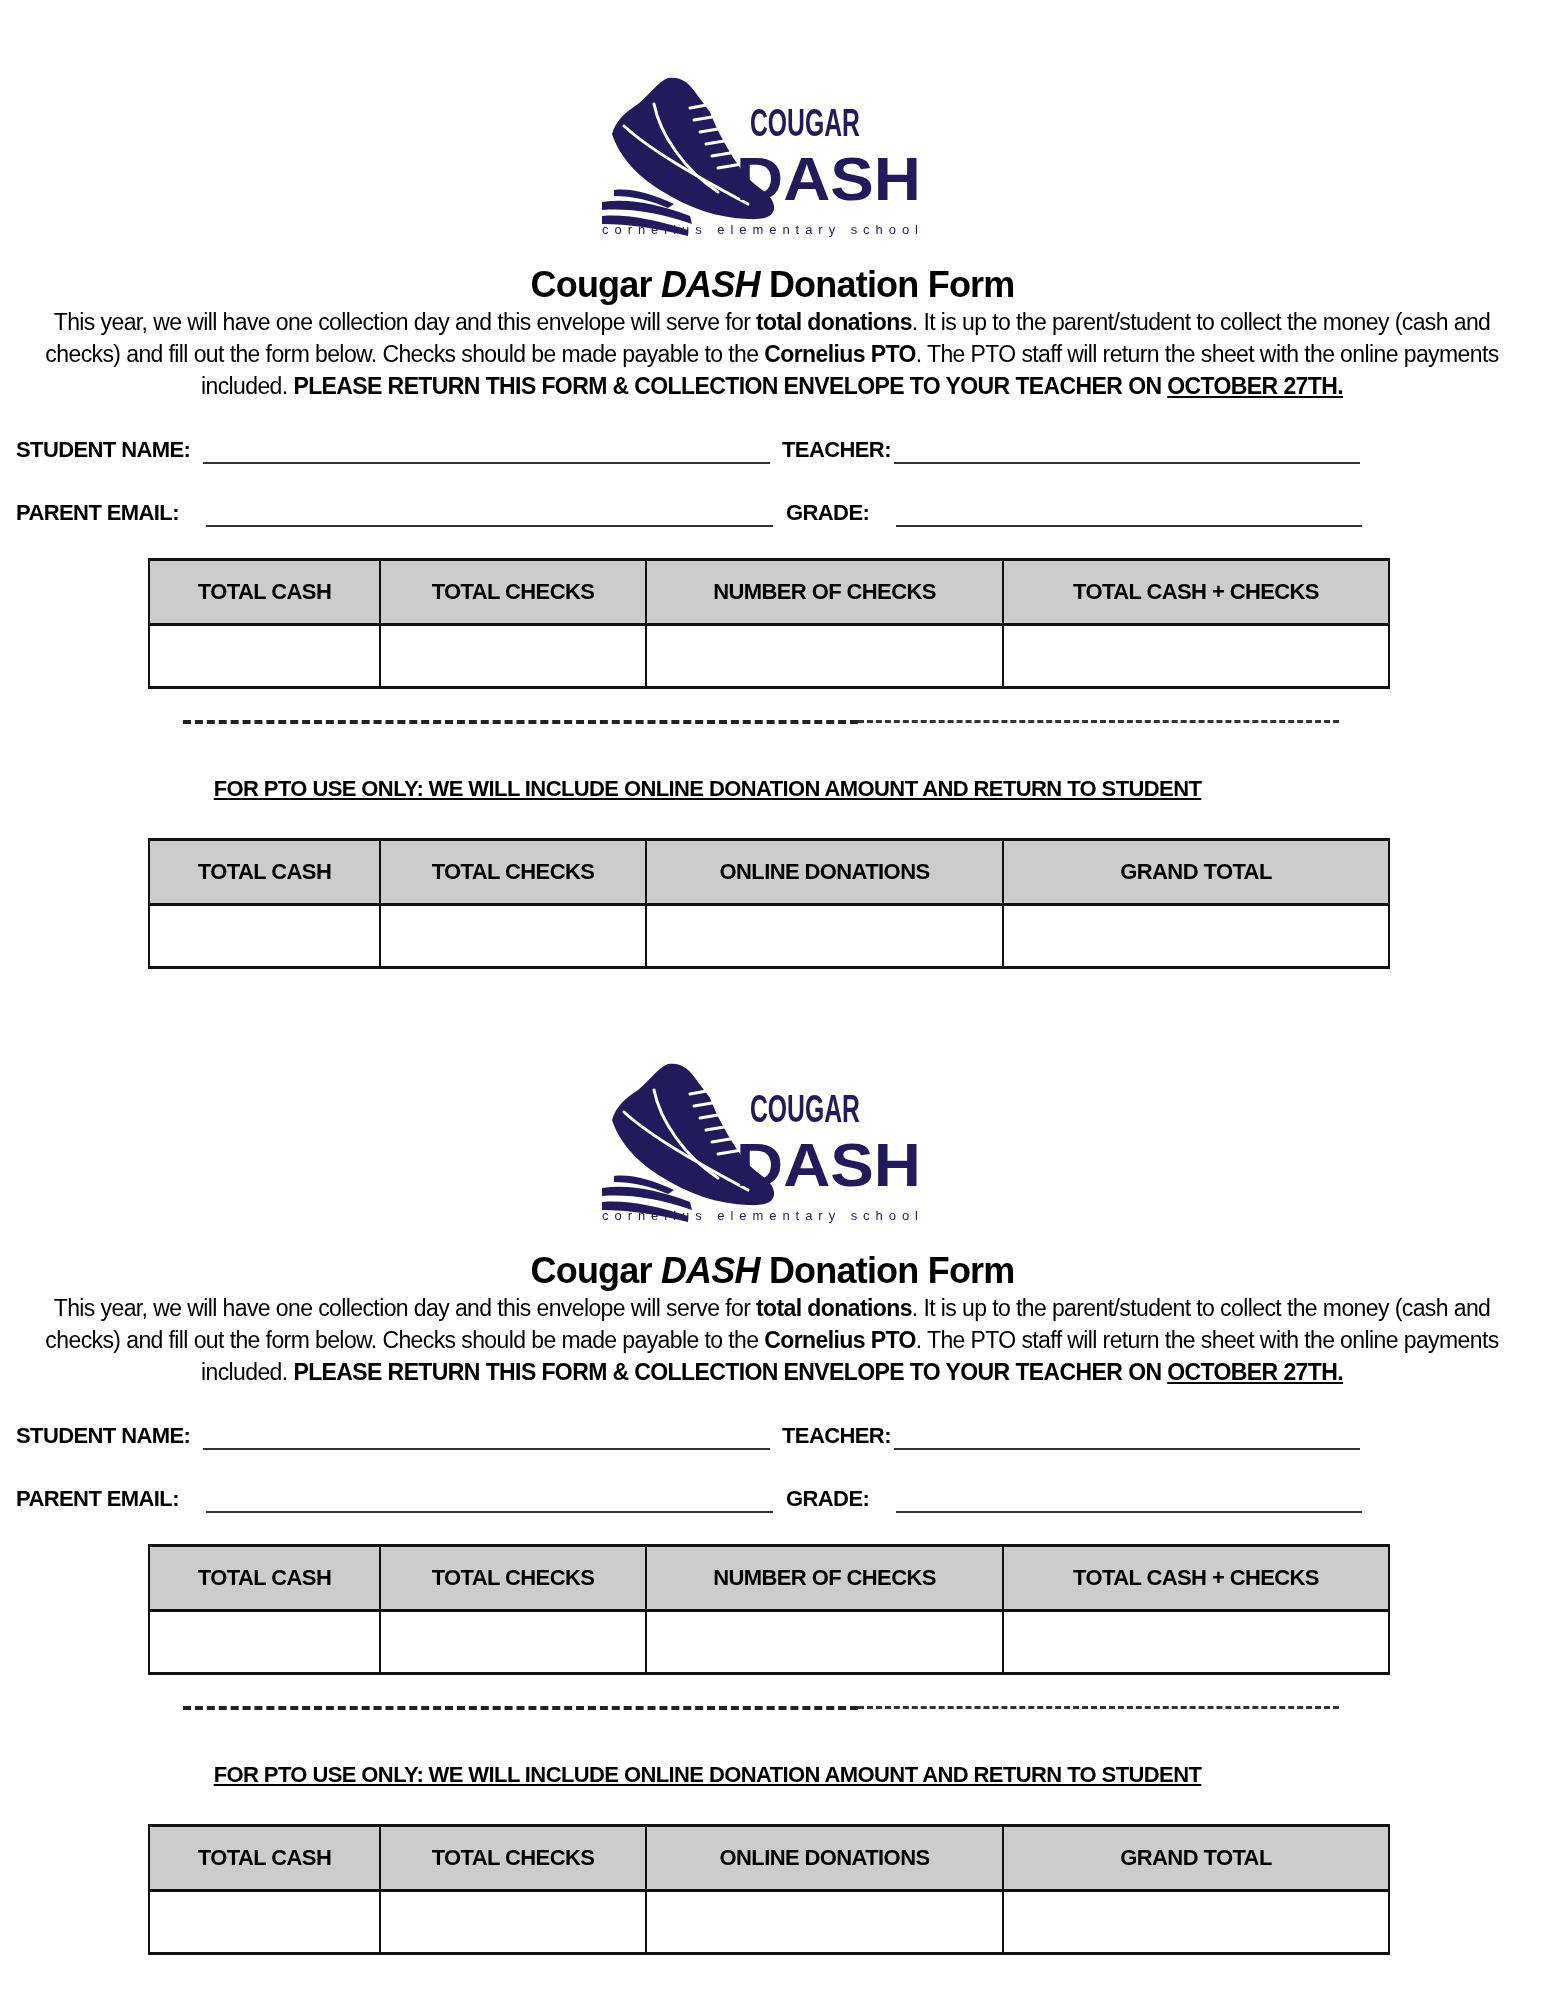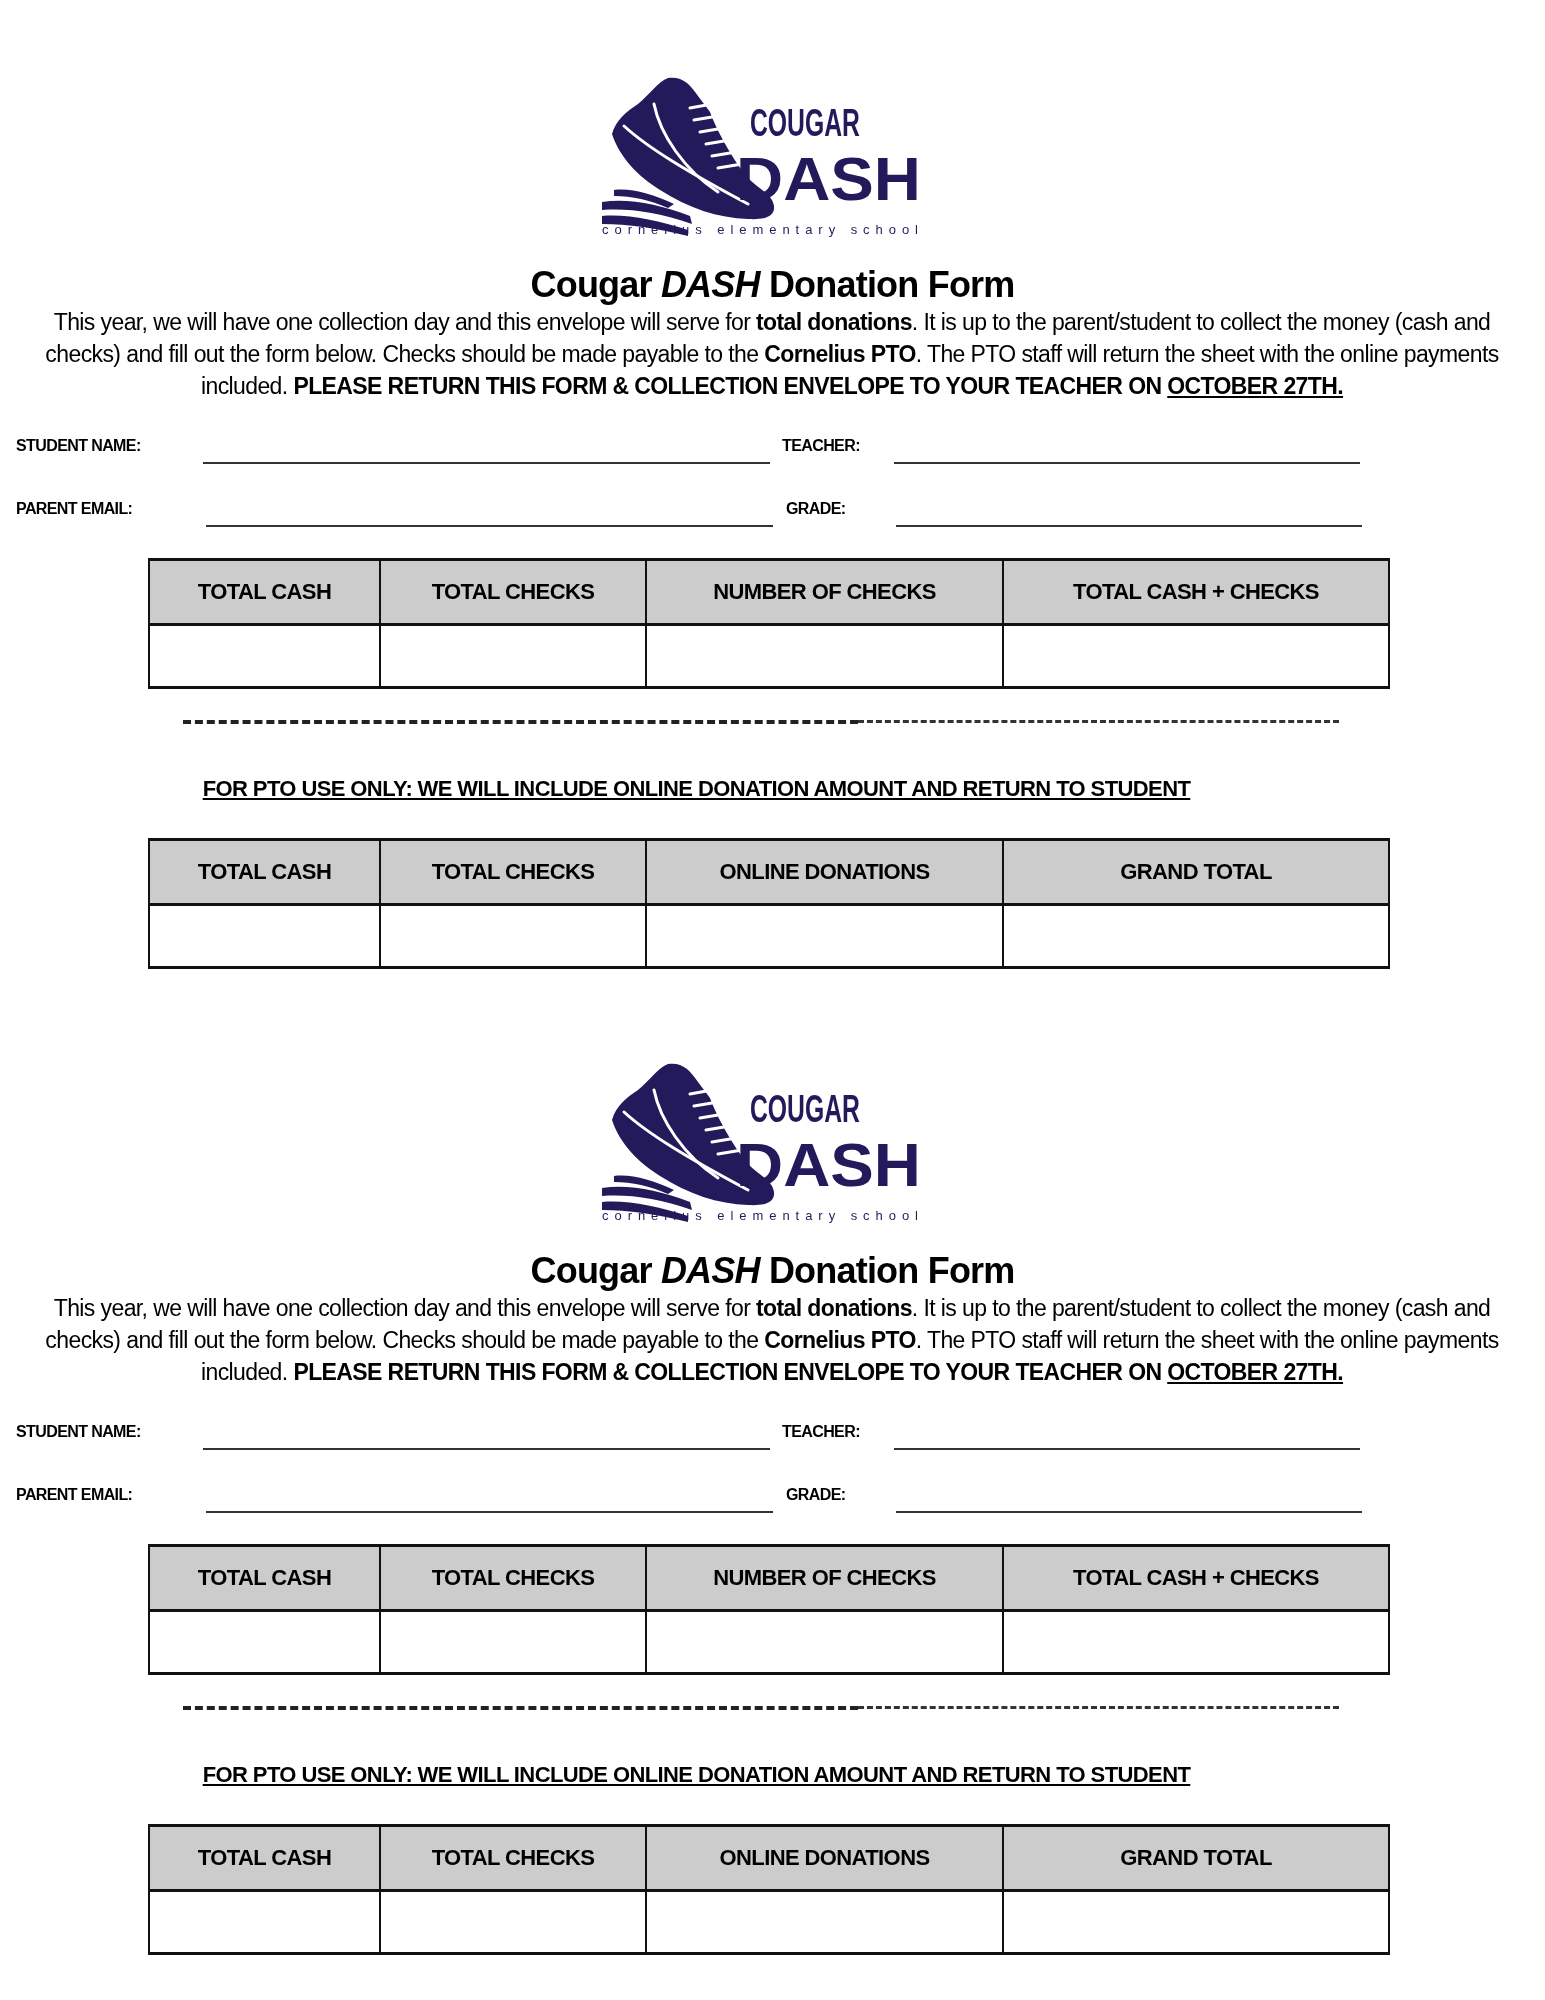--- a/index.html
+++ b/index.html
@@ -7,30 +7,30 @@
          font-family:"Liberation Sans", sans-serif; color:#000; }
   .copy { position:absolute; left:0; width:1545px; height:986px; }
   .logo { position:absolute; left:598px; top:74px; width:325px; height:165px; }
   .title { position:absolute; left:0; width:1545px; top:264px; text-align:center;
            font-size:36px; font-weight:bold; letter-spacing:-0.8px; }
   .title i { font-style:italic; }
   .para { position:absolute; left:22px; width:1500px; top:306px; text-align:center;
           font-size:23px; line-height:32px; letter-spacing:-0.6px; }
   .para b { font-weight:bold; }
   .para u { }
-  .field-label { position:absolute; font-size:16px; font-weight:bold; letter-spacing:-0.6px; }
+  .field-label { position:absolute; font-size:22px; font-weight:bold; letter-spacing:-0.6px; }
   .field-line { position:absolute; height:0; border-bottom:2px solid #333; }
   table.grid { position:absolute; left:148px; width:1240px; border-collapse:collapse; table-layout:fixed; }
   table.grid th { background:#cccccc; height:60px; font-size:22px; font-weight:bold;
                   letter-spacing:-0.6px; border:2px solid #111; border-top-width:3px; border-bottom-width:3px; }
   table.grid td { height:58px; border:2px solid #111; border-bottom-width:3px; background:#fff; }
   .dash { position:absolute; left:183px; width:1156px; top:720px; height:0;
           border-top:4px dashed #222; }
   .dash.fine { left:858px; width:481px; border-top:3px dashed #333; }
-  .pto { position:absolute; left:1px; width:1391px; top:776px; text-align:center;
+  .pto { position:absolute; left:12px; width:1391px; top:776px; text-align:center;
          font-size:22px; font-weight:bold; text-decoration:underline; letter-spacing:-0.6px; }
 </style>
 </head>
 <body>
 
 <div class="copy" style="top:0;">
   <svg class="logo" viewBox="0 0 325 165">
     <g fill="#231a5c">
       <path d="M70 4 C84 2 92 10 100 22 L112 38 C120 60 138 90 150 104 C162 116 174 120 176 132 C177 142 168 146 150 145 C120 144 90 134 62 116 C40 102 22 84 14 60 C18 46 28 38 40 30 C52 20 60 8 70 4 Z"></path>
       <path d="M4 128 C30 124 60 130 92 142 L94 150 C60 138 30 134 4 136 Z"></path>

